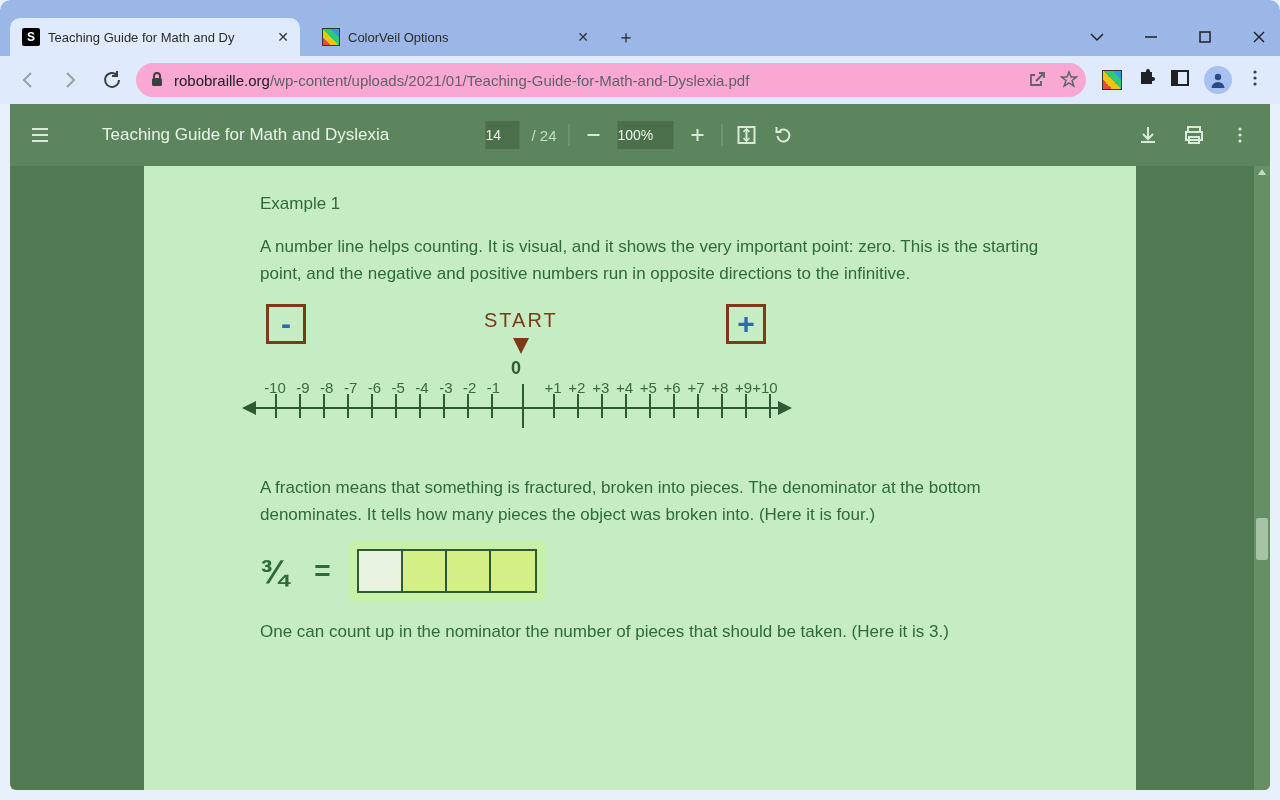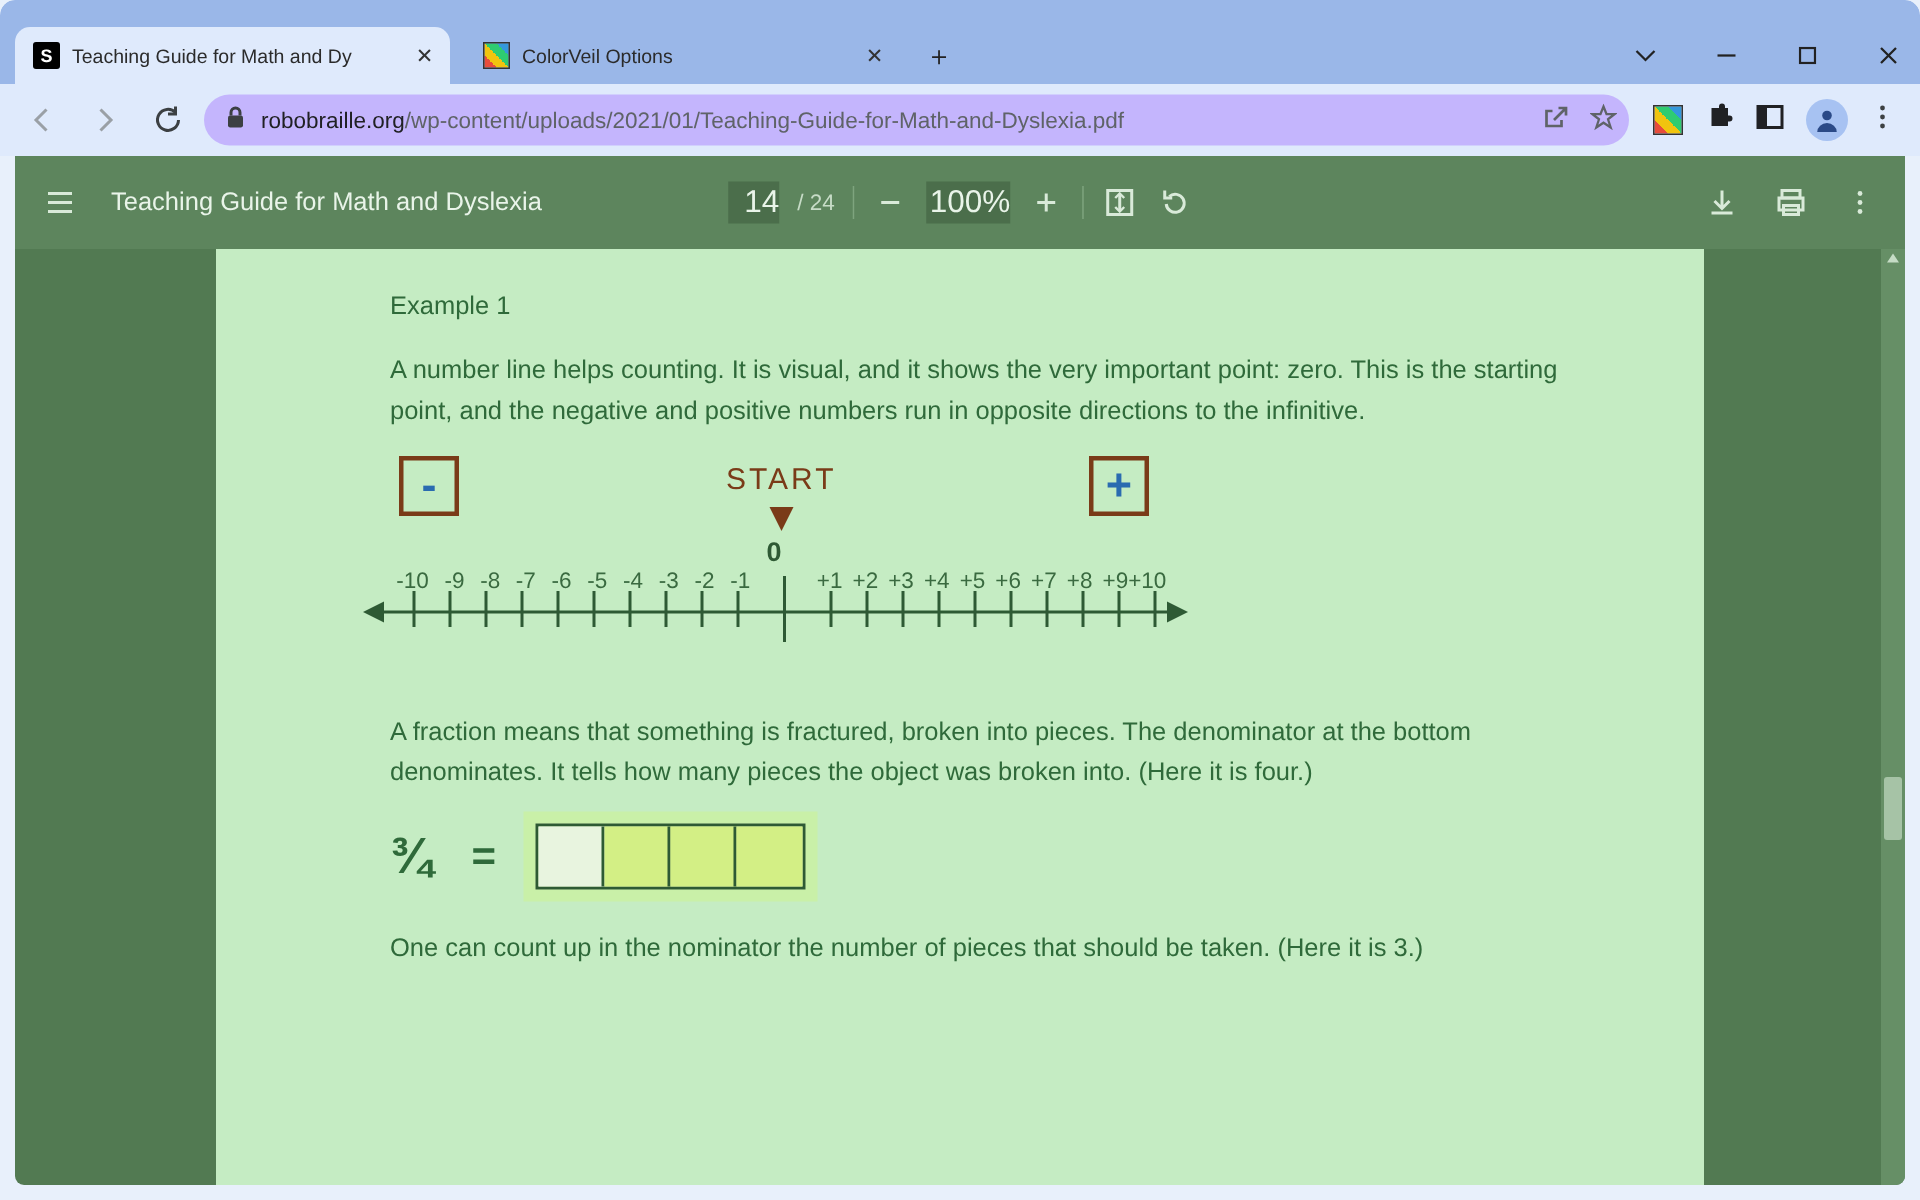--- a/index.html
+++ b/index.html
@@ -17,36 +17,36 @@
   .tab .close { width: 18px; height: 18px; flex: 0 0 auto; display:flex; align-items:center; justify-content:center; font-size:14px; color:#333; }
   .fav-s { background:#000; color:#fff; font-weight:bold; font-size:12px; display:flex; align-items:center; justify-content:center; border-radius:2px; }
   .fav-cv { background: linear-gradient(45deg,#e74c3c 0 25%, #f1c40f 25% 50%, #2ecc71 50% 75%, #3498db 75% 100%); border:1px solid #333; }
   .newtab { width: 32px; height: 32px; margin-left: 10px; margin-bottom:3px; display:flex; align-items:center; justify-content:center; font-size:18px; color:#222; }
   .win-controls { position: absolute; right: 6px; top: 8px; display:flex; gap: 24px; align-items:center; }
   .win-controls .wc { width: 30px; height: 30px; display:flex; align-items:center; justify-content:center; color:#222; }
 
   .addrbar { height: 48px; background: #dfeafc; display:flex; align-items:center; padding: 0 10px; gap: 6px; }
   .ic-btn { width: 36px; height: 36px; display:flex; align-items:center; justify-content:center; border-radius: 50%; color:#4a4a4a; }
   .ic-btn.disabled { color:#9aa0a6; }
-  .omnibox { flex: 1 1 auto; height: 34px; background:#c4b5fd; border-radius: 17px; display:flex; align-items:center; padding: 0 8px 0 14px; gap:10px; font-size:15px; color:#222; }
+  .omnibox { flex: 1 1 auto; height: 34px; background:#f9a8d4; border-radius: 17px; display:flex; align-items:center; padding: 0 8px 0 14px; gap:10px; font-size:15px; color:#222; }
   .omnibox .lock { color:#3c4043; }
   .omnibox .url { flex:1; white-space:nowrap; overflow:hidden; }
   .omnibox .url .host { color:#202124; }
   .omnibox .url .path { color:#5f6368; }
   .omnibox .right-ic { display:flex; gap:14px; align-items:center; color:#5f6368; }
   .ext-icons { display:flex; gap:14px; align-items:center; padding: 0 6px 0 10px; }
   .avatar { width:28px; height:28px; border-radius:50%; background:#a7c2f2; display:flex; align-items:center; justify-content:center; }
 
   
   .viewer { position:absolute; left:10px; right:10px; top:104px; bottom:10px; background:#527a52; border-radius: 0 0 6px 6px; overflow:hidden; }
-  .pdf-toolbar { height:62px; background:#5d855d; display:flex; align-items:center; padding:0 18px; color:#d9ead9; font-size:15px; }
+  .pdf-toolbar { height:62px; background:#5d855d; display:flex; align-items:center; padding:0 18px; color:#d9ead9; font-size:15px;gap:28px; }
   .pdf-toolbar .burger { margin-right: 22px; }
   .pdf-toolbar .doc-title { font-size:17px; font-weight:500; color:#e9f4e9; }
   .pdf-center { position:absolute; left:50%; transform:translateX(-50%); display:flex; align-items:center; gap:12px; }
-  .pg-input, .zoom-input { background:#4b6e4b; color:#e9f4e9; border:none; text-align:right; font-size:21px; height:28px; }
+  .pg-input, .zoom-input { background:#4b6e4b; color:#e9f4e9; border:none; text-align:left; font-size:14px; height:28px; }
   .pg-input { width:34px; }
   .pg-total { color:#c7dcc7; }
   .vbar { width:1px; height:22px; background:#7ea47e; }
   .zoom-input { width:56px; }
   .pdf-right { margin-left:auto; display:flex; gap:22px; align-items:center; }
   .tb-ic { width:24px; height:24px; display:flex; align-items:center; justify-content:center; color:#d9ead9; }
 
   
   .doc-area { position:absolute; top:62px; left:0; right:0; bottom:0; overflow:hidden; display:flex; justify-content:center; }
   .page { width: 992px; background:#c5ecc3; color:#2f6a3a; padding: 24px 68px 40px 116px; font-size:17px; line-height:1.6; font-family: Arial, sans-serif; }

